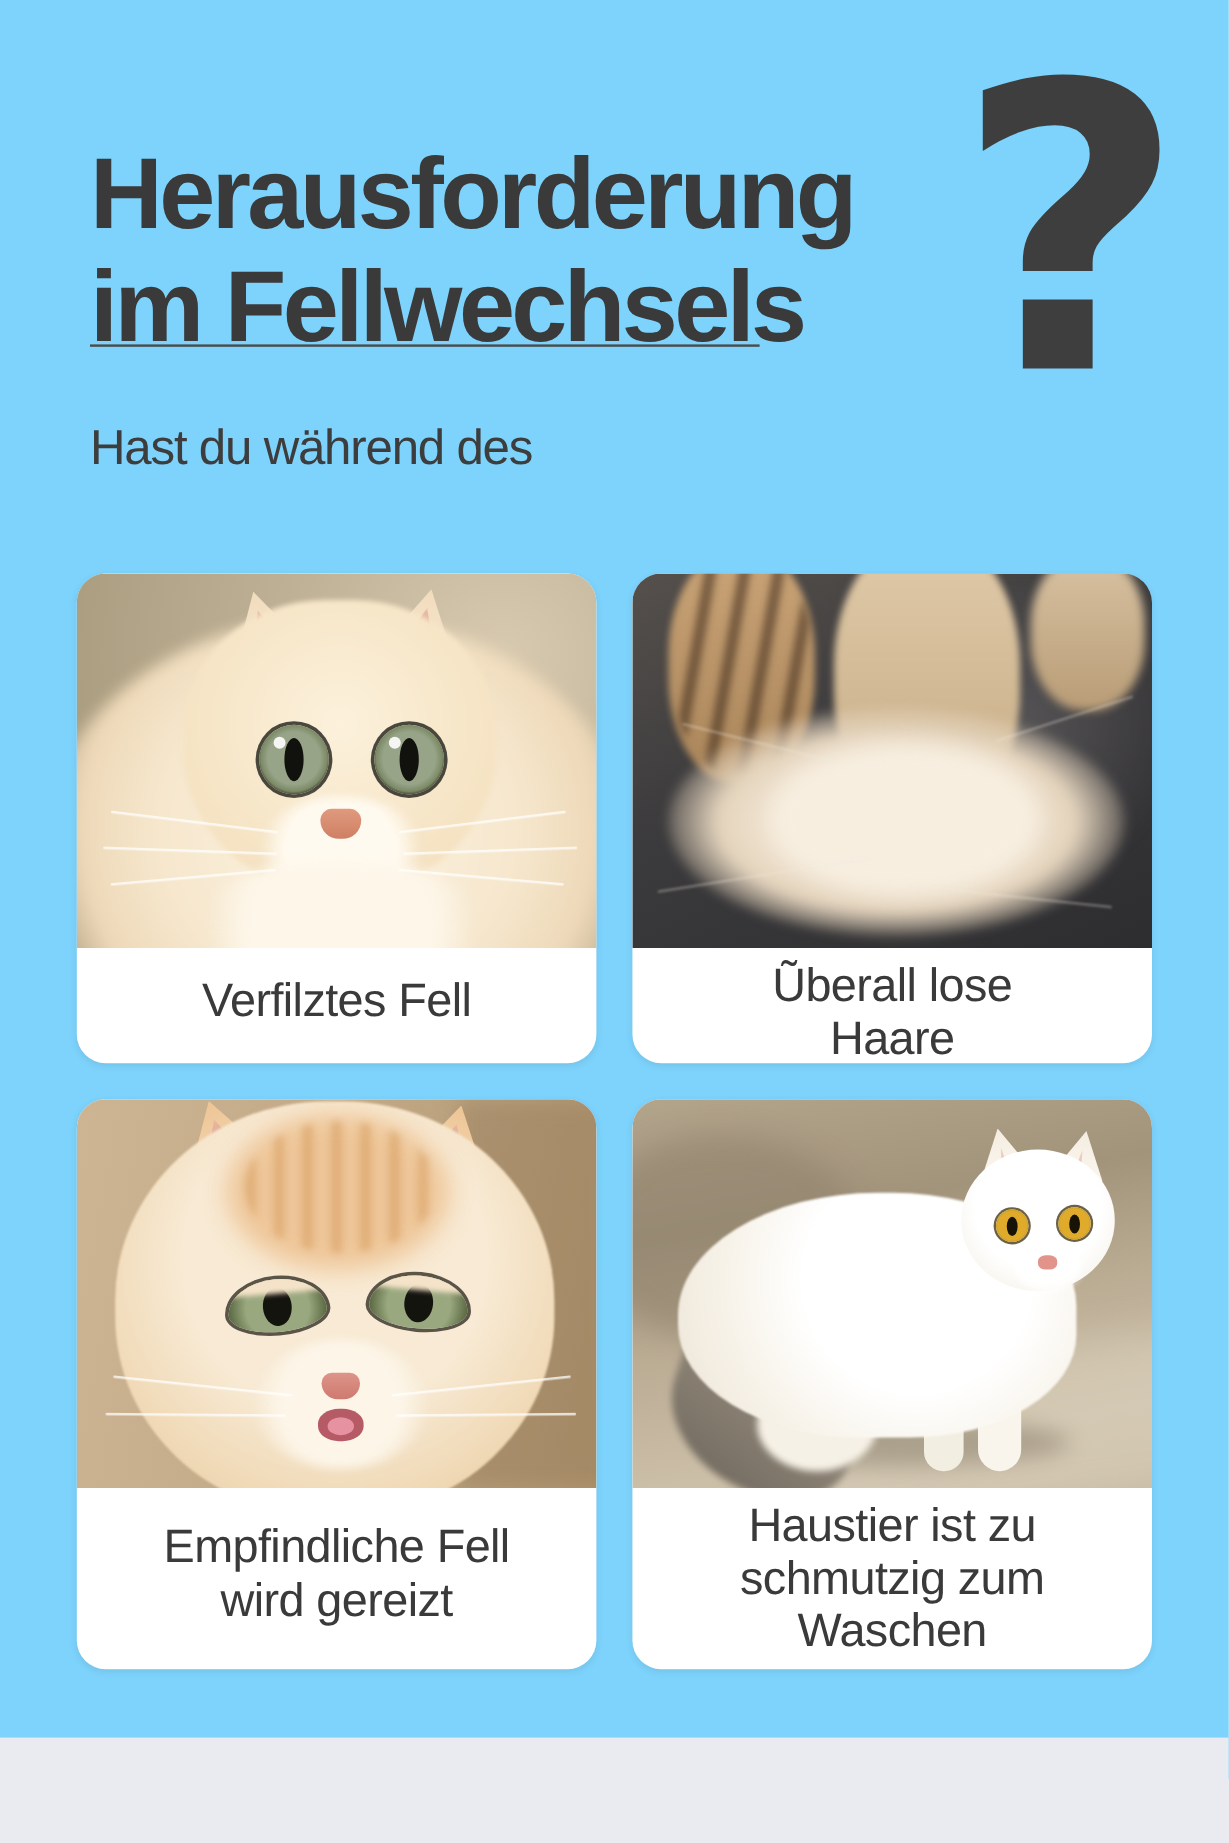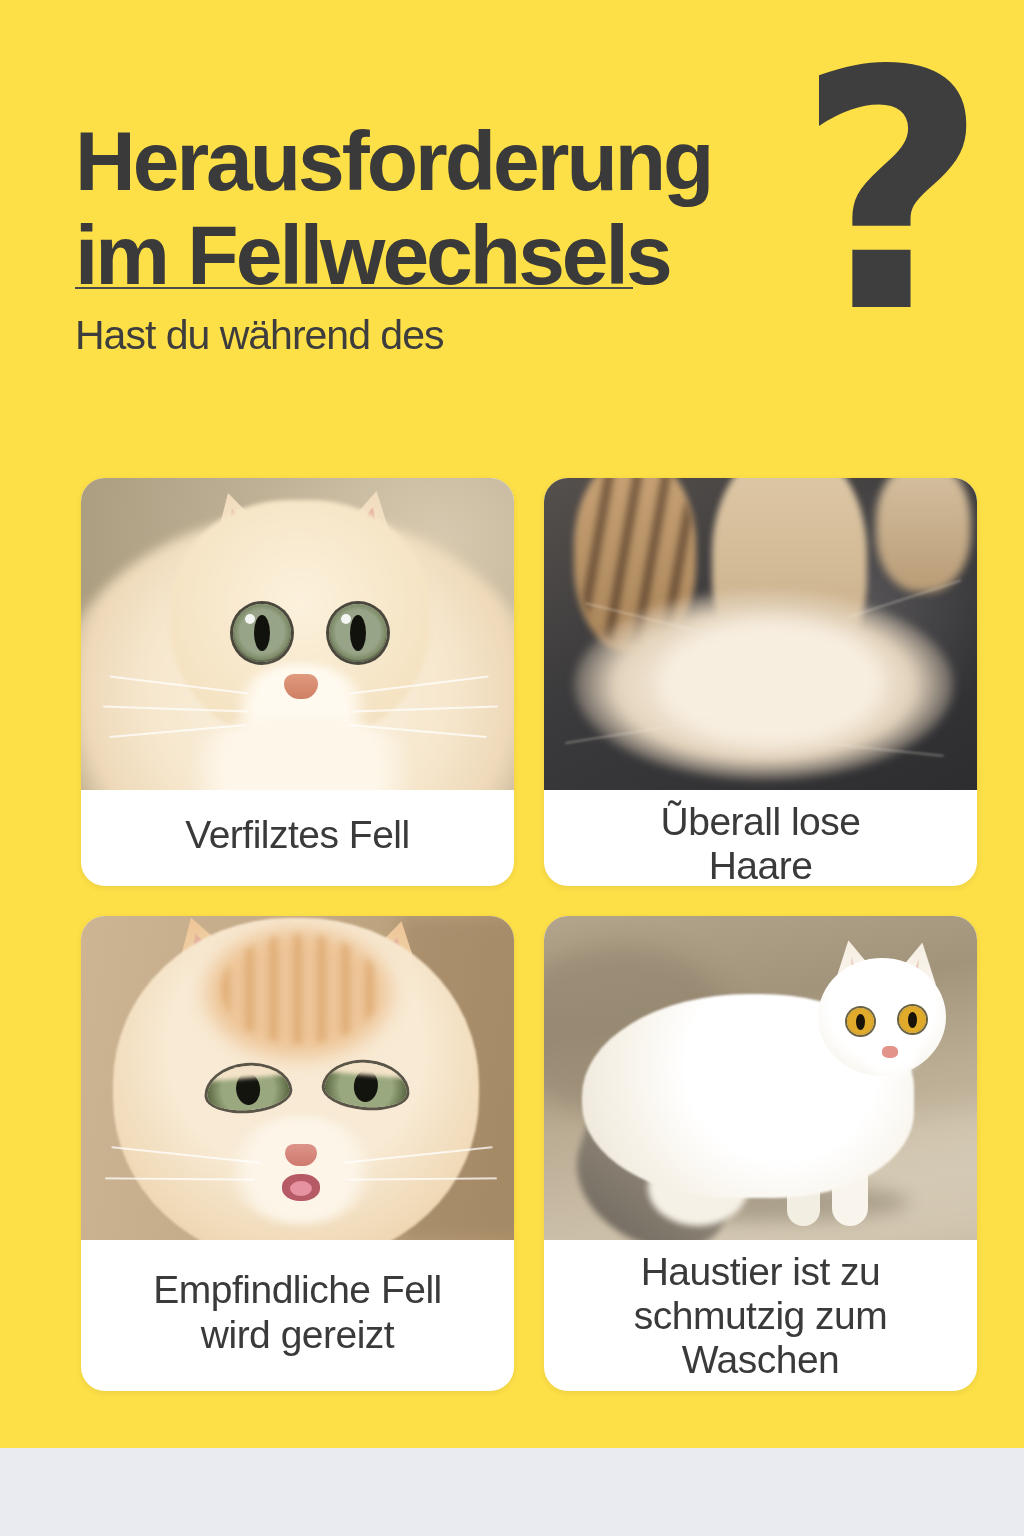--- a/index.html
+++ b/index.html
@@ -1,46 +1,46 @@
 <!DOCTYPE html>
 <html lang="de"><head>
 <meta charset="utf-8">
 <style>
   html,body{margin:0;padding:0;}
   body{
     width:1024px;height:1536px;
     font-family:"Liberation Sans", sans-serif;
     background:#f4f3ef;
   }
-  .page{position:relative;width:1024px;height:1536px;overflow:hidden;background:#fde047;}
+  .page{position:relative;width:1024px;height:1536px;overflow:hidden;background:#7dd3fc;}
 
   
   .title{
     position:absolute;left:75px;top:58px;
     font-size:84px;font-weight:700;color:#3a3a3a;
     line-height:1.12;letter-spacing:-3px;
   }
   .title span{display:block;}
   .qmark{
     position:absolute;left:792px;top:28px;width:200px;
     font-family:"DejaVu Sans", sans-serif;
     font-size:330px;font-weight:700;color:#3e3e3e;line-height:1;
     text-align:center;
   }
   .divider{position:absolute;left:75px;top:287px;width:558px;height:2px;background:#4b4b4b;}
   .subtitle{
     position:absolute;left:75px;top:306px;
     font-size:41px;font-weight:400;color:#3d3d3d;
     line-height:1.42;letter-spacing:-1px;margin:0;
   }
-  .subtitle span{display:block;}
+  .subtitle span{display:block;margin-top:38px;}
 
   
   .grid{
-    position:absolute;left:81px;top:478px;width:896px;
+    position:absolute;left:64px;top:478px;width:896px;
     display:grid;grid-template-columns:433px 433px;grid-template-rows:408px 475px;
     column-gap:30px;row-gap:30px;
   }
   .card{
     display:flex;flex-direction:column;
     background:#ffffff;border-radius:24px;overflow:hidden;
     box-shadow:0 2px 6px rgba(0,0,0,0.08);
   }
   .photo{position:relative;overflow:hidden;flex:none;}
   .r1 .photo{height:312px;}

